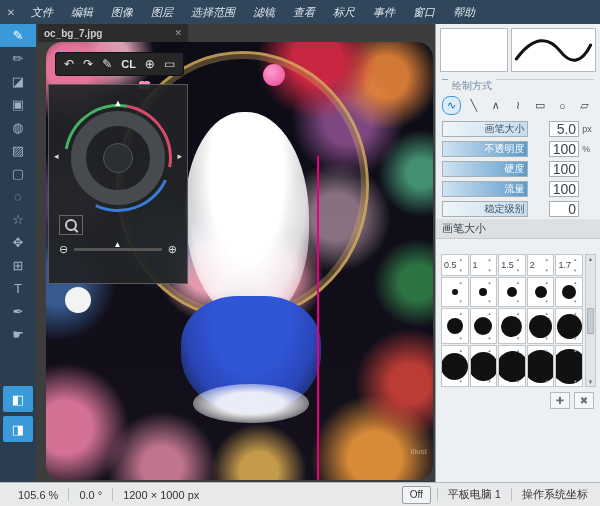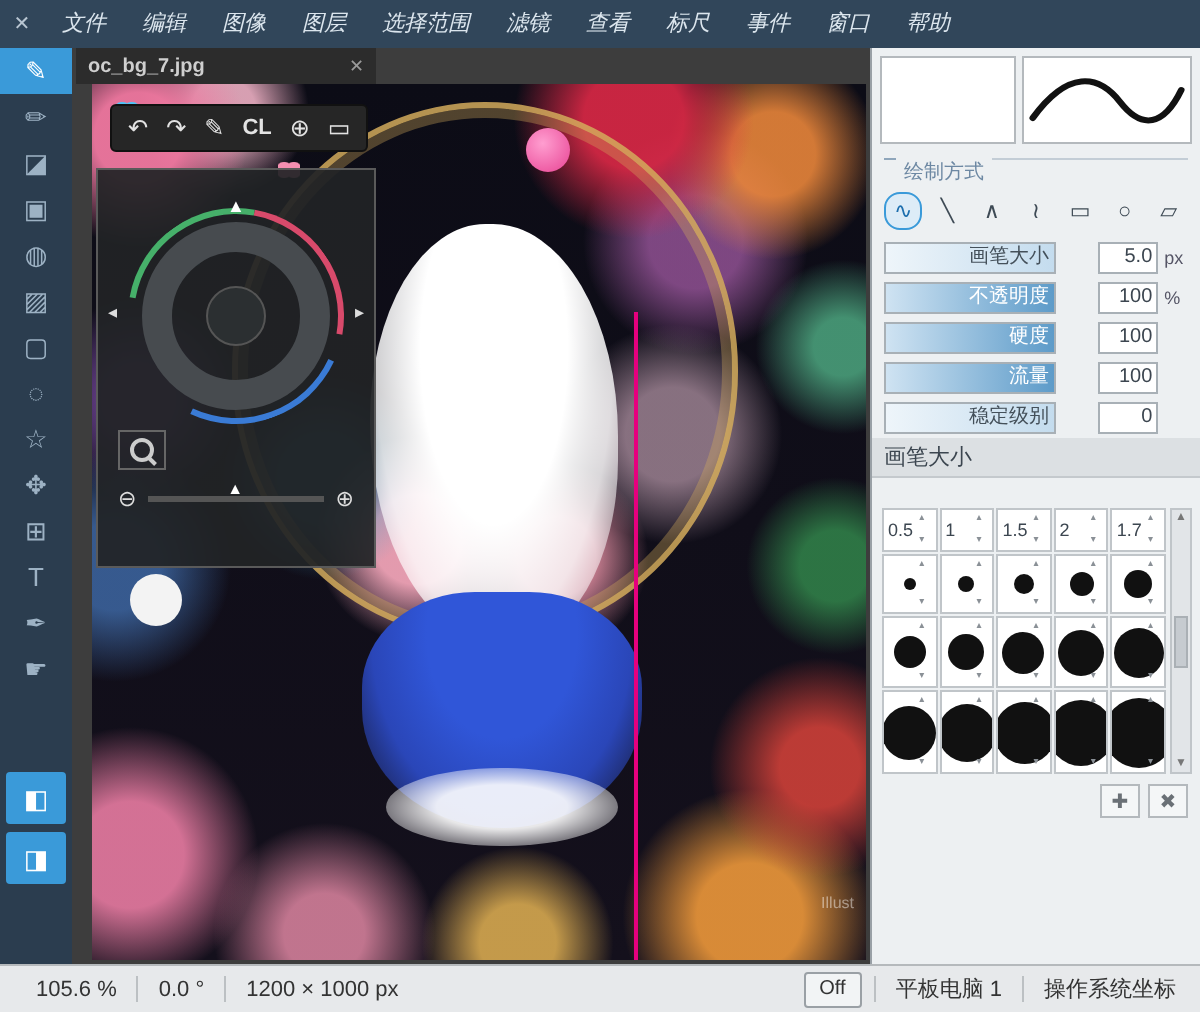--- a/index.html
+++ b/index.html
@@ -36,21 +36,21 @@
       radial-gradient(circle at 85% 95%, rgba(250,160,60,.85) 0 5%, rgba(250,160,60,0) 12%),
       radial-gradient(circle at 55% 98%, rgba(255,200,90,.75) 0 4%, rgba(255,200,90,0) 10%),
       radial-gradient(circle at 30% 97%, rgba(250,150,180,.75) 0 4%, rgba(250,150,180,0) 11%),
       radial-gradient(circle at 5% 88%, rgba(245,130,170,.85) 0 5%, rgba(245,130,170,0) 12%),
       radial-gradient(circle at 3% 55%, rgba(80,140,220,.6) 0 5%, rgba(80,140,220,0) 13%),
       radial-gradient(circle at 6% 36%, rgba(150,90,200,.6) 0 4%, rgba(150,90,200,0) 11%),
       radial-gradient(circle at 30% 45%, rgba(60,160,200,.5) 0 6%, rgba(60,160,200,0) 14%),
       radial-gradient(ellipse at 42% 52%, rgba(250,170,190,.9) 0 7%, rgba(250,170,190,0) 16%),
       radial-gradient(ellipse at 60% 54%, rgba(240,150,170,.8) 0 6%, rgba(240,150,170,0) 14%),
       radial-gradient(circle at 75% 40%, rgba(255,210,230,.5) 0 6%, rgba(255,210,230,0) 14%),
-      linear-gradient(#0c0c16,#14101c);}
+      linear-gradient(#0c0c16,#14101c); border-radius: 16px;}
   .arch{position:absolute;left:18%;top:2%;width:64%;height:60%;border:3px solid rgba(212,172,92,.85);border-radius:50%;box-shadow:inset 0 0 0 5px rgba(212,172,92,.35);}
   .hair{position:absolute;left:36%;top:16%;width:32%;height:48%;border-radius:48% 52% 45% 55%;background:radial-gradient(ellipse at 50% 30%, #ffffff 0 42%, rgba(255,255,255,.8) 68%, rgba(255,255,255,0) 100%);}
   .skirt{position:absolute;left:35%;top:58%;width:36%;height:27%;border-radius:50% 50% 62% 62%;background:radial-gradient(ellipse at 50% 18%, #3056d8 0 38%, #2a46b8 66%, rgba(40,60,180,0) 100%);}
   .frill{position:absolute;left:38%;top:78%;width:30%;height:9%;border-radius:50%;background:radial-gradient(ellipse, rgba(255,255,255,.9) 0 40%, rgba(255,255,255,0) 100%);}
   .guide-line{position:absolute;left:70%;top:26%;width:2px;height:74%;background:#e6007e;}
   .dot-white{position:absolute;left:5%;top:56%;width:26px;height:26px;border-radius:50%;background:#f3f3f3;}
   .dot-pink{position:absolute;left:56%;top:5%;width:22px;height:22px;border-radius:50%;background:radial-gradient(circle at 38% 35%, #ff9ed0, #e84393);}
   .bf{position:absolute;width:11px;height:8px;background:radial-gradient(circle at 28% 50%, #4fc3f7 0 42%, rgba(79,195,247,0) 50%),radial-gradient(circle at 72% 50%, #4fc3f7 0 42%, rgba(79,195,247,0) 50%);}
   .bf.b2{background:radial-gradient(circle at 28% 50%, #f48fb1 0 42%, rgba(244,143,177,0) 50%),radial-gradient(circle at 72% 50%, #f48fb1 0 42%, rgba(244,143,177,0) 50%);}
   .watermark{position:absolute;right:6px;bottom:24px;color:rgba(255,255,255,.45);font-size:8px;}
@@ -92,21 +92,21 @@
   .rp-sec .dash{width:6px;height:1px;background:#8fa6bb;}
   .rp-sec .line{flex:1;height:1px;background:#c3cdd6;}
   .draw-icons{display:flex;gap:3px;padding:2px 6px 4px;}
   .di{width:18px;height:17px;display:flex;align-items:center;justify-content:center;font-size:11px;color:#3e4a55;border:1px solid transparent;border-radius:8px;}
   .di.selected{border-color:#3a9ad9;background:#ddecf7;color:#1d6fae;}
   .sl-row{display:flex;align-items:center;padding:2px 5px 2px 6px;}
   .track{position:relative;width:94px;height:16px;border:1px solid #a8b0b6;background:linear-gradient(to right,#eef5fa,#c4dcee);box-sizing:border-box;}
   .sl-row.strong .track{background:linear-gradient(to right,#cfe3f2,#5d9bc9);}
   .sl-label{position:absolute;right:3px;top:0;line-height:14px;font-size:10px;color:#44505a;white-space:nowrap;}
   .strong .sl-label{color:#fff;}
-  .sl-value{width:32px;height:16px;margin-left:21px;background:#fff;border:1px solid #a8b0b6;font-size:10px;text-align:right;line-height:14px;padding-right:2px;box-sizing:border-box;}
+  .sl-value{width:32px;height:16px;margin-left:21px;background:#fff;border:1px solid #a8b0b6;font-size:14px;text-align:right;line-height:14px;padding-right:2px;box-sizing:border-box;}
   .sl-unit{width:14px;margin-left:3px;font-size:9px;color:#556;}
   .grid-wrap{position:relative;margin:15px 4px 0 5px;padding-right:13px;}
   .grid{display:grid;grid-template-columns:repeat(5,1fr);gap:1px;}
   .cell{position:relative;background:#fff;border:1px solid #c0c5c9;height:22px;overflow:hidden;box-sizing:border-box;}
   .cell.dot{display:flex;align-items:center;justify-content:center;}
   .cell.h30{height:30px;} .cell.h36{height:36px;} .cell.h42{height:42px;}
   .cell .num{position:absolute;left:2px;top:50%;transform:translateY(-50%);font-size:9px;}
   .spin{position:absolute;right:1px;top:2px;bottom:2px;width:7px;display:flex;flex-direction:column;justify-content:space-between;color:#8a9096;font-size:5px;line-height:5px;}
   .spin::before{content:"▴";} .spin::after{content:"▾";}
   .dotmark{background:#111;border-radius:50%;flex:none;}

